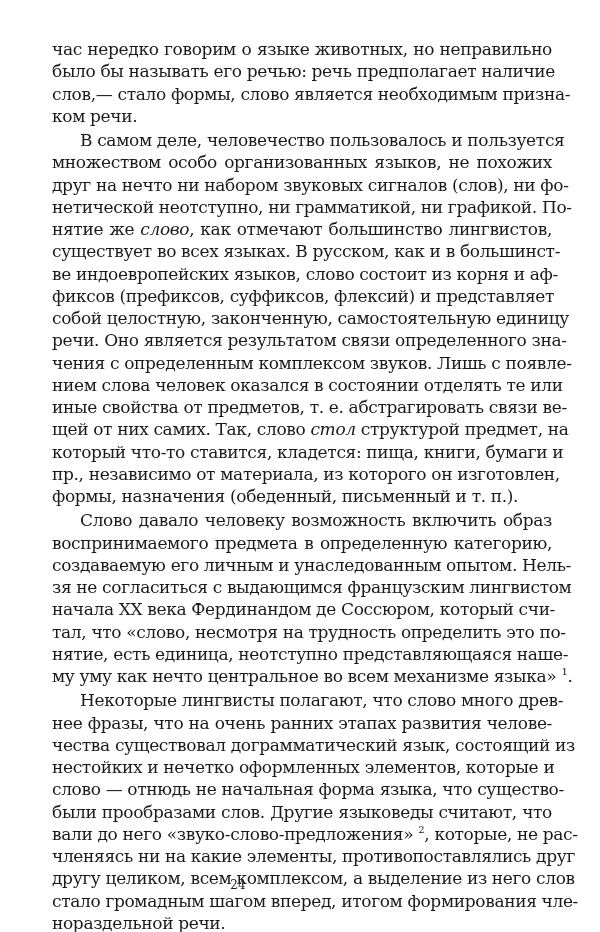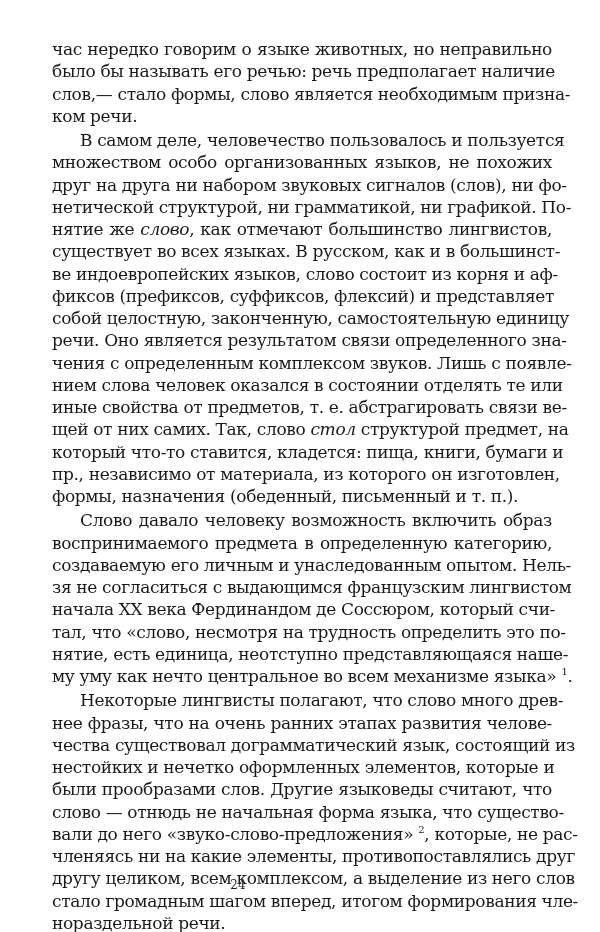--- a/index.html
+++ b/index.html
@@ -35,22 +35,22 @@
     <div class="line">час нередко говорим о языке животных, но неправильно</div>
     <div class="line">было бы называть его речью: речь предполагает наличие</div>
     <div class="line">слов,— стало формы, слово является необходимым призна-</div>
     <div class="line last">ком речи.</div>
   </div>
   <div class="gap"></div>
 
   <div>
     <div class="line indent">В самом деле, человечество пользовалось и пользуется</div>
     <div class="line">множеством особо организованных языков, не похожих</div>
-    <div class="line">друг на друга ни набором звуковых сигналов (слов), ни фо-</div>
-    <div class="line">нетической структурой, ни грамматикой, ни графикой. По-</div>
+    <div class="line">друг на нечто ни набором звуковых сигналов (слов), ни фо-</div>
+    <div class="line">нетической неотступно, ни грамматикой, ни графикой. По-</div>
     <div class="line"><span>нятие же </span><em>слово</em><span>, как отмечают большинство лингвистов,</span></div>
     <div class="line">существует во всех языках. В русском, как и в большинст-</div>
     <div class="line">ве индоевропейских языков, слово состоит из корня и аф-</div>
     <div class="line">фиксов (префиксов, суффиксов, флексий) и представляет</div>
     <div class="line">собой целостную, законченную, самостоятельную единицу</div>
     <div class="line">речи. Оно является результатом связи определенного зна-</div>
     <div class="line">чения с определенным комплексом звуков. Лишь с появле-</div>
     <div class="line">нием слова человек оказался в состоянии отделять те или</div>
     <div class="line">иные свойства от предметов, т. е. абстрагировать связи ве-</div>
     <div class="line"><span>щей от них самих. Так, слово </span><em>стол</em><span> структурой предмет, на</span></div>
@@ -70,22 +70,22 @@
     <div class="line">нятие, есть единица, неотступно представляющаяся наше-</div>
     <div class="line last"><span>му уму как нечто центральное во всем механизме языка»</span> <sup>1</sup><span>.</span></div>
   </div>
   <div class="gap"></div>
 
   <div>
     <div class="line indent">Некоторые лингвисты полагают, что слово много древ-</div>
     <div class="line">нее фразы, что на очень ранних этапах развития челове-</div>
     <div class="line">чества существовал дограмматический язык, состоящий из</div>
     <div class="line">нестойких и нечетко оформленных элементов, которые и</div>
+    <div class="line">слово — отнюдь не начальная форма языка, что существо-</div>
     <div class="line">были прообразами слов. Другие языковеды считают, что</div>
-    <div class="line">слово — отнюдь не начальная форма языка, что существо-</div>
     <div class="line"><span>вали до него «звуко-слово-предложения»</span> <sup>2</sup><span>, которые, не рас-</span></div>
     <div class="line">членяясь ни на какие элементы, противопоставлялись друг</div>
     <div class="line">другу целиком, всем комплексом, а выделение из него слов</div>
     <div class="line">стало громадным шагом вперед, итогом формирования чле-</div>
     <div class="line last">нораздельной речи.</div>
   </div>
 
 </div>
 
 <div class="page-number">24</div>

